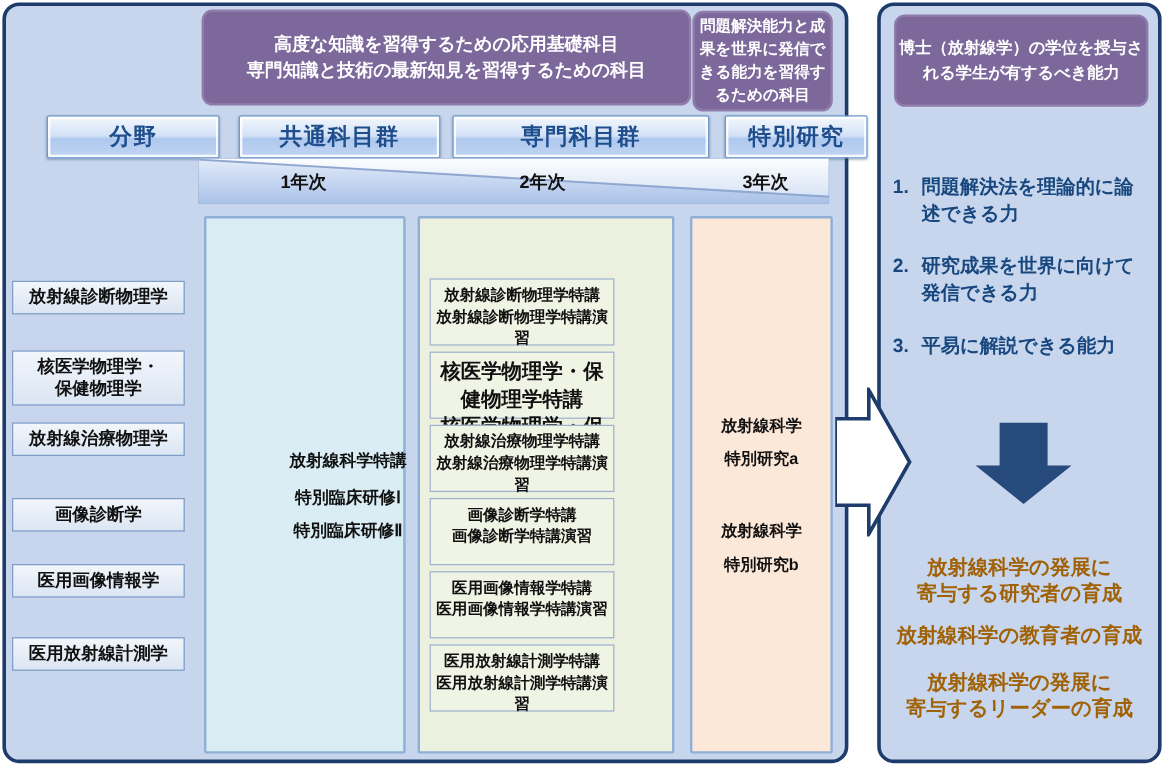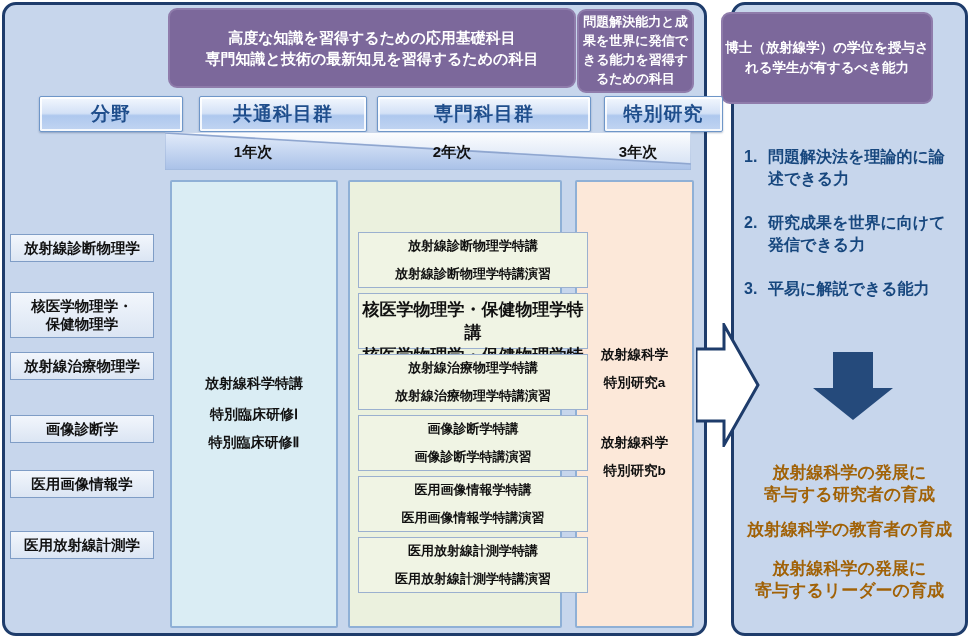--- a/index.html
+++ b/index.html
@@ -14,21 +14,21 @@
   #panel-right { left: 731px; top: 2px; width: 237px; height: 634px; }
 
   
   .purple { background: #7c689b; border: 2px solid #8f7cab; border-radius: 9px;
     color: #ffffff; font-weight: bold; display: flex; flex-direction: column;
     align-items: center; justify-content: center; text-align: center; z-index: 2; }
   #purple-applied { left: 168px; top: 8px; width: 408px; height: 80px; }
   #purple-applied .main { font-size: 15px; line-height: 1.4; }
   #purple-applied .note { font-size: 11px; margin-top: 7px; }
   #purple-problem { left: 577px; top: 9px; width: 117px; height: 84px; font-size: 13px; line-height: 1.45; }
-  #purple-degree  { left: 721px; top: 12px; width: 212px; height: 92px; font-size: 13.5px; line-height: 1.5; }
+  #purple-degree  { left: 745px; top: 12px; width: 212px; height: 77px; font-size: 13.5px; line-height: 1.5; }
 
   
   .hdr { position: absolute; display: flex; align-items: center; justify-content: center;
     font-weight: bold; font-size: 19px; color: #1f4e8c; letter-spacing: 1px;
     background: linear-gradient(180deg, #f4f8fe 0%, #d3e1f6 48%, #aec8ee 55%, #c2d5f2 100%);
     border: 1px solid #6e96c8; box-shadow: inset 0 0 0 2px rgba(255,255,255,0.85), 0 1px 2px rgba(30,60,107,0.35);
     border-radius: 2px; z-index: 2; margin-left: 29px; }
   #hdr-field  { left: 10px;  top: 96px; width: 144px; height: 36px; }
   #hdr-common { left: 170px; top: 96px; width: 168px; height: 36px; }
   #hdr-spec   { left: 348px; top: 96px; width: 214px; height: 36px; }
@@ -39,27 +39,27 @@
   #year-band svg { position: absolute; left: 0; top: 0; }
   .year-label { position: absolute; top: 11px; transform: translateX(-50%);
     font-size: 15px; font-weight: bold; color: #111111; z-index: 3; }
 
   
   .col { position: absolute; top: 180px; height: 448px; border: 2px solid #8fb0d6; border-radius: 2px; z-index: 2; }
   #col-common { left: 170px; width: 168px; background: #daedf4; }
   #col-spec   { left: 348px; width: 214px; background: #ebf1de; }
   #col-res    { left: 575px; width: 119px; background: #fce8d9; }
 
-  .ctext { position: absolute; width: 100%; text-align: center; font-size: 14px; font-weight: bold; color: #111111; }
+  .ctext { position: absolute; width: 100%; text-align: center; font-size: 14px; font-weight: bold; color: #111111; margin-left: 36px; }
   .rtext { position: absolute; width: 100%; text-align: center; font-size: 13.5px; font-weight: bold; color: #111111; }
 
   
-  .sbox { position: absolute; left: 358px; width: 230px; height: 56px;
+  .sbox { position: absolute; left: 358px; width: 154px; height: 56px;
     background: #f0f4e4; border: 1px solid #9bb0cf; display: flex; flex-direction: column;
-    justify-content: space-between; align-items: center; text-align: center;
+    justify-content: flex-start; align-items: center; text-align: center;
     font-size: 13px; font-weight: bold; color: #111111; padding: 4px 1px; z-index: 3; }
   #sbox-1 { top: 232px; } #sbox-2 { top: 293px; font-size: 17px; }
   #sbox-3 { top: 354px; } #sbox-4 { top: 415px; }
   #sbox-5 { top: 476px; } #sbox-6 { top: 537px; }
 
   
   .fbox { position: absolute; left: 10px; width: 144px; display: flex; align-items: center;
     justify-content: center; text-align: center; font-size: 14.5px; font-weight: bold; color: #111111;
     background: linear-gradient(180deg, #f2f6fc 0%, #dbe5f3 100%);
     border: 1.5px solid #7f9dc6; line-height: 1.25; z-index: 2; }

